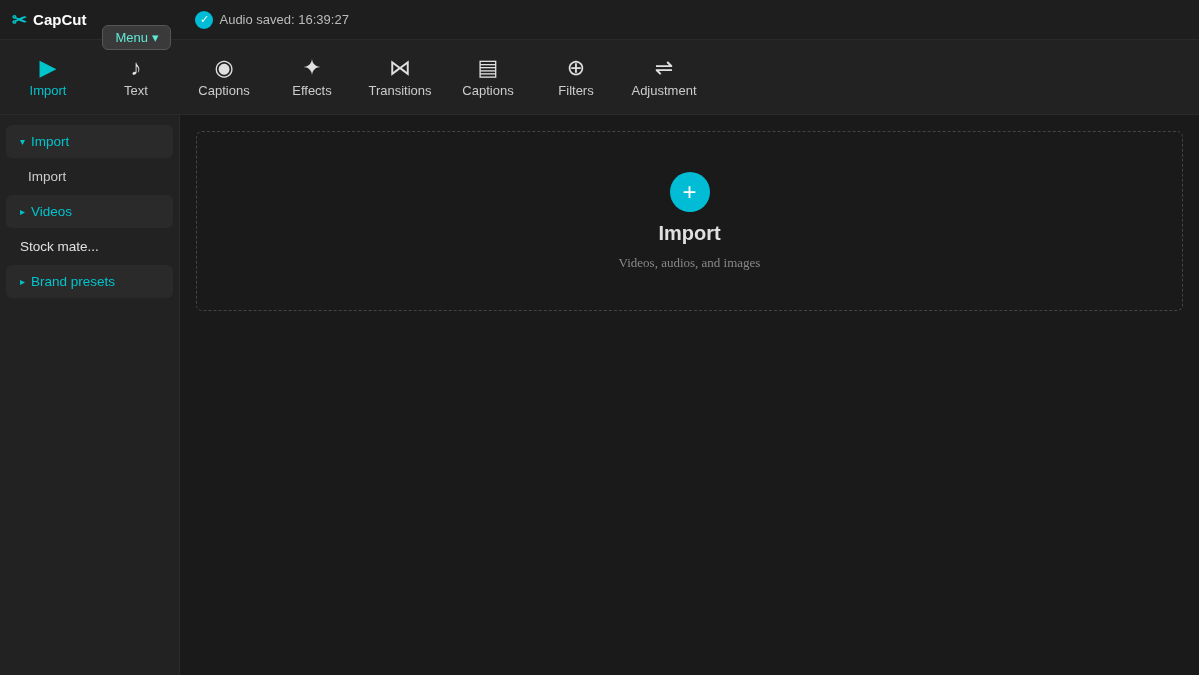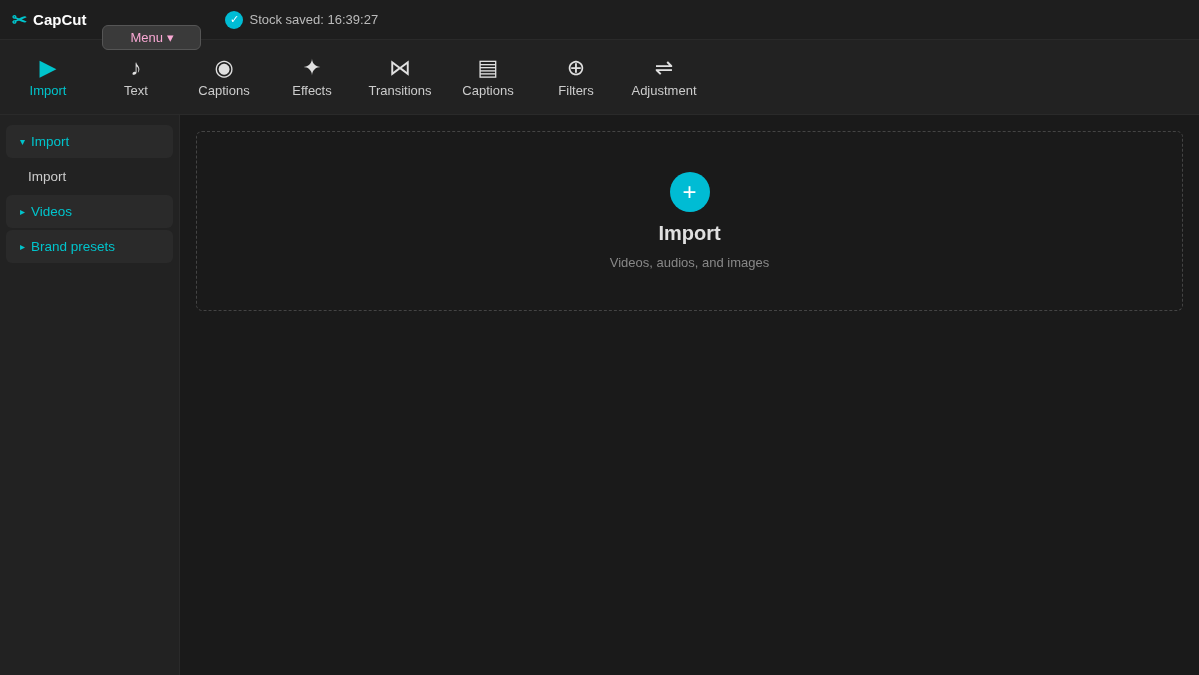--- a/index.html
+++ b/index.html
@@ -31,22 +31,22 @@
       color: #fff;
     }
     .logo-icon {
       color: #00c4cc;
       font-size: 18px;
     }
     .menu-btn {
       background: #3a3a3a;
       border: 1px solid #555;
       border-radius: 6px;
-      color: #f9a8d4;
-      padding: 4px 27px;
+      color: #5eead4;
+      padding: 4px 12px;
       font-size: 13px;
       cursor: pointer;
       display: flex;
       align-items: center;
       gap: 4px;
       margin-top: 35px;
     }
     .auto-saved {
       display: flex;
       align-items: center;
@@ -172,37 +172,38 @@
       font-weight: 300;
     }
     .import-title {
       font-size: 20px;
       font-weight: 600;
       color: #e0e0e0;
     }
     .import-subtitle {
       font-size: 13px;
       color: #888;
+      font-family: Liberation Serif, serif;
     }
   </style>
 </head>
 <body>
 
 <div class="top-bar">
   <div class="logo">
     <span class="logo-icon">✂</span>
     <span>CapCut</span>
   </div>
   <button class="menu-btn">
     <span>Menu</span>
     <span>▾</span>
   </button>
   <div class="auto-saved">
     <div class="check-circle">✓</div>
-    <span>Stock saved: 16:39:27</span>
+    <span>Audio saved: 16:39:27</span>
   </div>
 </div>
 
 <div class="nav-bar">
 <div class="nav-item active">
       <span class="nav-icon">▶</span>
       <span class="nav-label">Import</span>
     </div>
     <div class="nav-item">
       <span class="nav-icon">♪</span>
@@ -239,20 +240,21 @@
   <div class="sidebar">
   <div class="sidebar-item active">
         <span class="arrow">▾</span>
         <span>Import</span>
       </div>
       <div class="sidebar-item sub">Import</div>
       <div class="sidebar-item active">
         <span class="arrow">▸</span>
         <span>Videos</span>
       </div>
+      <div class="sidebar-item">Stock mate...</div>
       <div class="sidebar-item active">
         <span class="arrow">▸</span>
         <span>Brand presets</span>
       </div>
     </div>
 
   <div class="import-area">
     <div class="import-zone">
       <div class="import-plus">+</div>
       <div class="import-title">Import</div>

